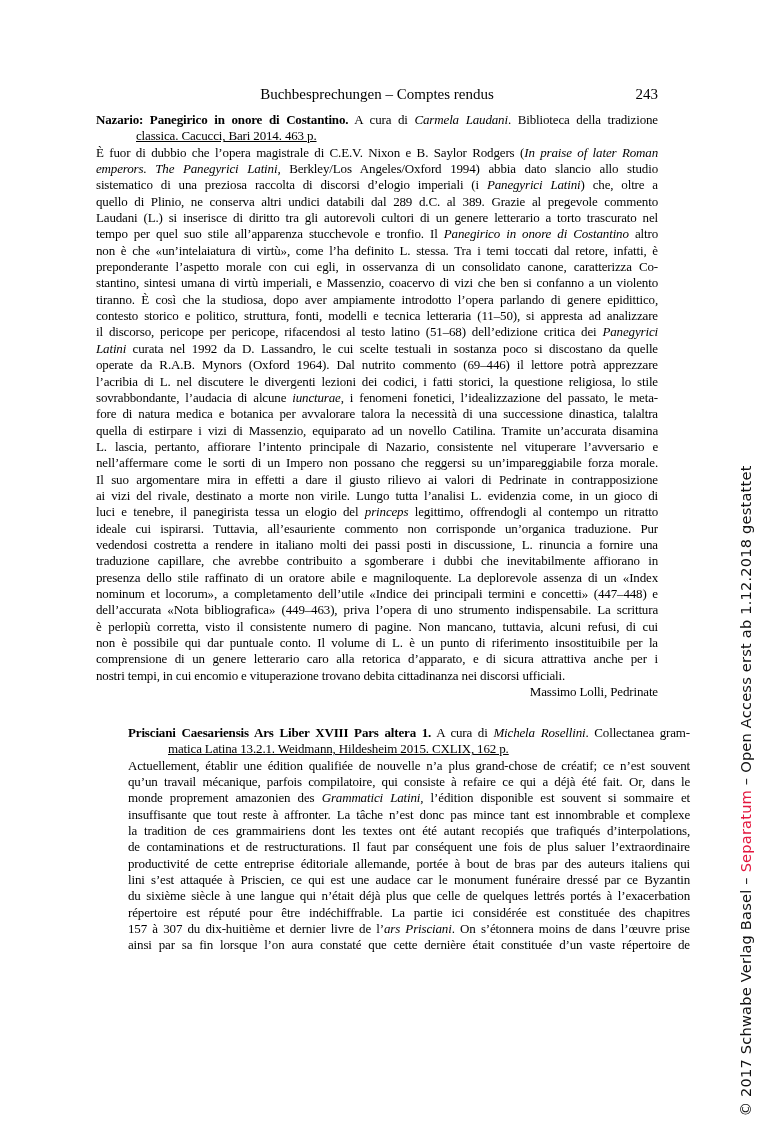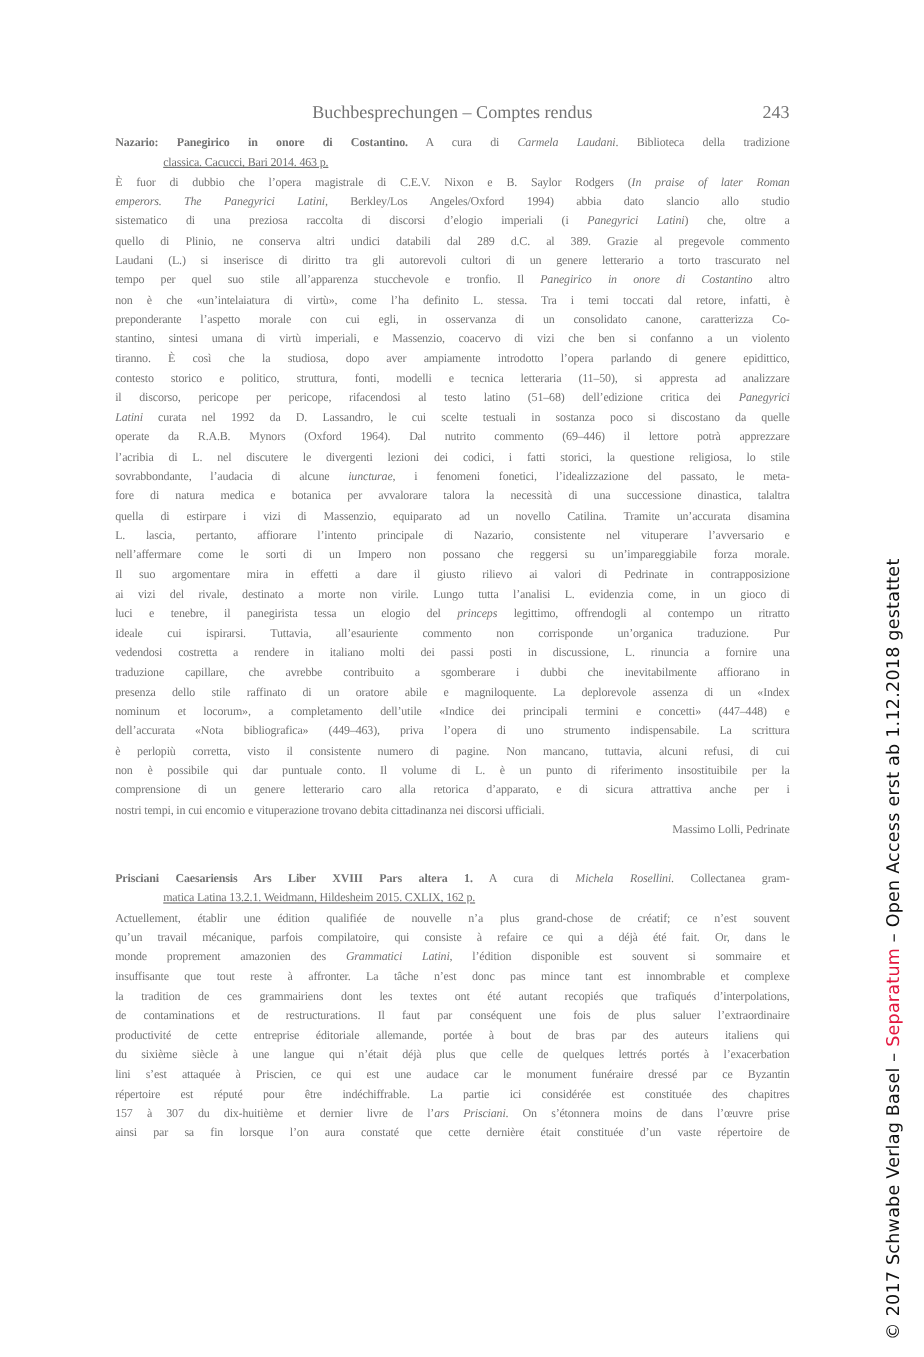--- a/index.html
+++ b/index.html
@@ -1,22 +1,22 @@
 <!DOCTYPE html>
 <html><head>
 <meta charset="utf-8">
 <style>
   html, body { margin: 0; padding: 0; background: #ffffff; }
   body { width: 770px; height: 1131px; position: relative; overflow: hidden; }
   .page { position: absolute; left: 0; top: 0; width: 770px; height: 1131px; background: #fff; }
-  .serif { font-family: "Liberation Serif", "DejaVu Serif", serif; color: #737373; }
+  .serif { font-family: "Liberation Serif", "DejaVu Serif", serif; color: #000000; }
   .running-head { position: absolute; left: 96px; top: 86px; width: 562px; height: 18px; font-size: 15px; }
   .running-head .title { position: absolute; left: 0; right: 0; text-align: center; }
   .running-head .pagenum { position: absolute; right: 0; }
-  .review { position: absolute; left: 96px; width: 562px; font-size: 10px; }
+  .review { position: absolute; left: 96px; width: 562px; font-size: 13px; }
   .ln { display: block; height: 16.35px; line-height: 16.35px; white-space: nowrap; text-align: justify; text-align-last: justify; overflow: visible; letter-spacing: -0.15px; }
   .ln.last { text-align-last: left; }
   .ln.indent { padding-left: 40px; text-decoration: underline; }
   .ln.right { text-align: left; text-align-last: right; }
   b { font-weight: bold; }
   i { font-style: italic; }
   .sidebar { position: absolute; left: 745px; top: 791px; width: 0; height: 0; }
   .sidebar .rot { position: absolute; transform: translate(-50%, -50%) rotate(-90deg); white-space: nowrap; font-family: "DejaVu Sans", "Liberation Sans", sans-serif; font-size: 14.6px; color: #111; letter-spacing: 0.2px; }
   .sidebar .accent { color: #e3173e; }
 </style>
@@ -64,33 +64,33 @@
         <span class="ln"><span>nominum et locorum», a completamento dell’utile «Indice dei principali termini e concetti» (447–448) e</span></span>
         <span class="ln"><span>dell’accurata «Nota bibliografica» (449–463), priva l’opera di uno strumento indispensabile. La scrittura</span></span>
         <span class="ln"><span>è perlopiù corretta, visto il consistente numero di pagine. Non mancano, tuttavia, alcuni refusi, di cui</span></span>
         <span class="ln"><span>non è possibile qui dar puntuale conto. Il volume di L. è un punto di riferimento insostituibile per la</span></span>
         <span class="ln"><span>comprensione di un genere letterario caro alla retorica d’apparato, e di sicura attrattiva anche per i</span></span>
         <span class="ln last"><span>nostri tempi, in cui encomio e vituperazione trovano debita cittadinanza nei discorsi ufficiali.</span></span>
       </div>
     <span class="ln right">Massimo Lolli, Pedrinate</span>
   </div>
 
-  <div class="review serif" id="review-1" style="top:725px;">
+  <div class="review serif" id="review-1" style="top:725px;margin-left:32px;">
     <span class="ln"><b>Prisciani Caesariensis Ars Liber XVIII Pars altera 1.</b><span> A cura di </span><i>Michela Rosellini</i><span>. Collectanea gram-</span></span>
     <span class="ln last indent">matica Latina 13.2.1. Weidmann, Hildesheim 2015. CXLIX, 162 p.</span>
     <div class="body">
         <span class="ln"><span>Actuellement, établir une édition qualifiée de nouvelle n’a plus grand-chose de créatif; ce n’est souvent</span></span>
         <span class="ln"><span>qu’un travail mécanique, parfois compilatoire, qui consiste à refaire ce qui a déjà été fait. Or, dans le</span></span>
         <span class="ln"><span>monde proprement amazonien des </span><i>Grammatici Latini</i><span>, l’édition disponible est souvent si sommaire et</span></span>
         <span class="ln"><span>insuffisante que tout reste à affronter. La tâche n’est donc pas mince tant est innombrable et complexe</span></span>
         <span class="ln"><span>la tradition de ces grammairiens dont les textes ont été autant recopiés que trafiqués d’interpolations,</span></span>
         <span class="ln"><span>de contaminations et de restructurations. Il faut par conséquent une fois de plus saluer l’extraordinaire</span></span>
         <span class="ln"><span>productivité de cette entreprise éditoriale allemande, portée à bout de bras par des auteurs italiens qui</span></span>
+        <span class="ln"><span>lini s’est attaquée à Priscien, ce qui est une audace car le monument funéraire dressé par ce Byzantin</span></span>
         <span class="ln"><span>du sixième siècle à une langue qui n’était déjà plus que celle de quelques lettrés portés à l’exacerbation</span></span>
-        <span class="ln"><span>lini s’est attaquée à Priscien, ce qui est une audace car le monument funéraire dressé par ce Byzantin</span></span>
         <span class="ln"><span>répertoire est réputé pour être indéchiffrable. La partie ici considérée est constituée des chapitres</span></span>
         <span class="ln"><span>157 à 307 du dix-huitième et dernier livre de l’</span><i>ars Prisciani</i><span>. On s’étonnera moins de dans l’œuvre prise</span></span>
         <span class="ln"><span>ainsi par sa fin lorsque l’on aura constaté que cette dernière était constituée d’un vaste répertoire de</span></span>
       </div>
   </div>
 
   <div class="sidebar">
     <span class="rot"><span>© 2017 Schwabe Verlag Basel – </span><span class="accent">Separatum</span><span> – Open Access erst ab 1.12.2018 gestattet</span></span>
   </div>
 

